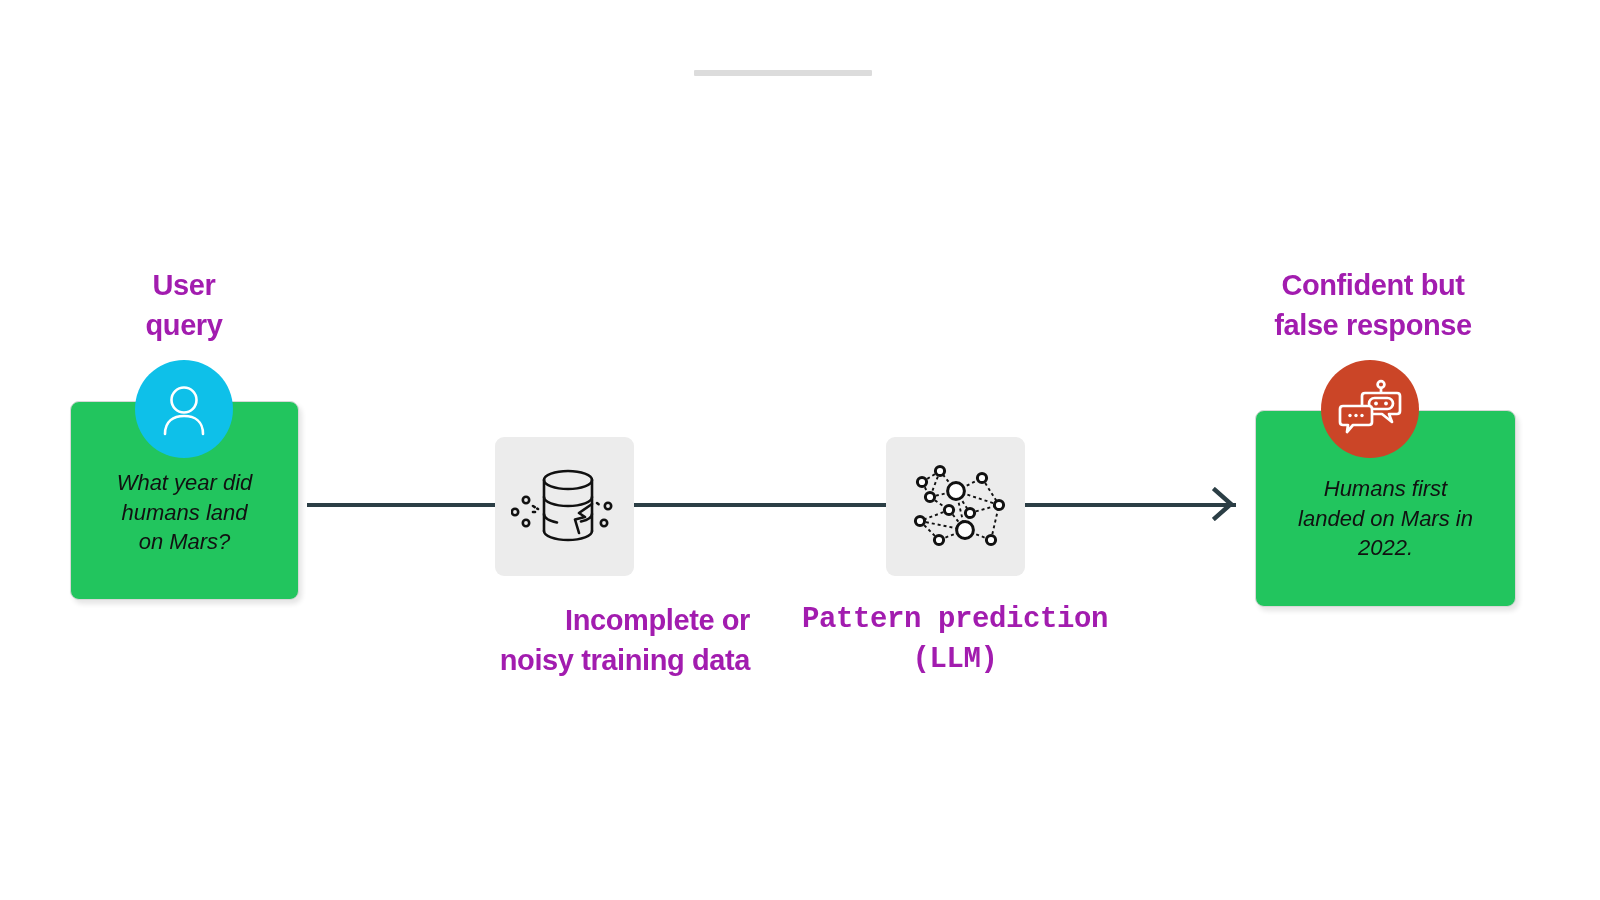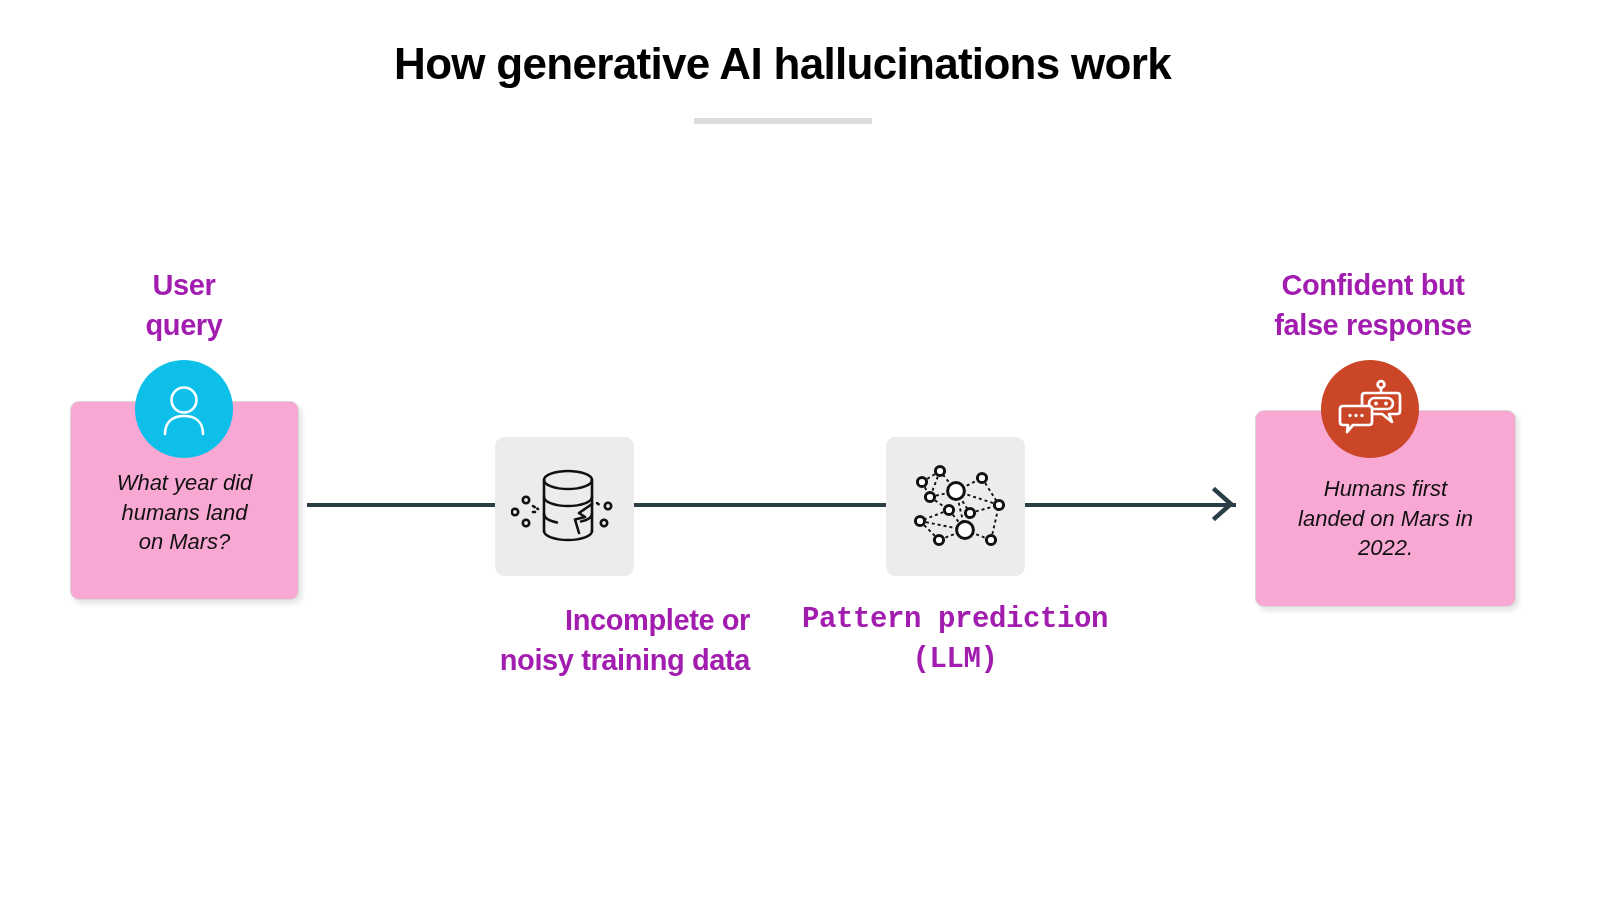--- a/index.html
+++ b/index.html
@@ -67,21 +67,21 @@
     font-weight: bold;
     line-height: 1.38;
     letter-spacing: -0.4px;
     color: #a21caf;
     white-space: pre-line;
   }
 
   
   .bubble-card {
     position: absolute;
-    background: #f9a8d4;
+    background: #22c55e;
     border: 1px solid #d8d8d8;
     border-radius: 9px;
     box-shadow: 3px 4px 5px rgba(0,0,0,0.10);
     box-sizing: border-box;
   }
   .bubble-text {
     position: absolute;
     left: 0;
     right: 0;
     text-align: center;
@@ -126,21 +126,20 @@
   
   #data-tile      { left: 495px; top: 437px; width: 139px; height: 139px; }
   #data-heading   { left: 380px; top: 600px; width: 370px; text-align: right; }
   #llm-tile       { left: 886px; top: 437px; width: 139px; height: 139px; }
   #llm-heading    { left: 790px; top: 600px; width: 330px; font-family: Liberation Mono, monospace; }
 </style>
 </head>
 <body>
 
 <div id="title-block">
-  <h1 id="page-title">How generative AI hallucinations work</h1>
   <div id="title-divider"></div>
 </div>
 
 <div class="flow-line" id="line-seg-1"></div>
 <div class="flow-line" id="line-seg-2"></div>
 <div class="flow-line" id="line-seg-3"></div>
 
 <div id="arrow-head">
   <svg width="22" height="34" viewBox="0 0 22 34">
     <polyline points="3,3 19,17 3,31" fill="none" stroke="#2b3e45" stroke-width="4.5" stroke-linecap="square" stroke-linejoin="miter"></polyline>

